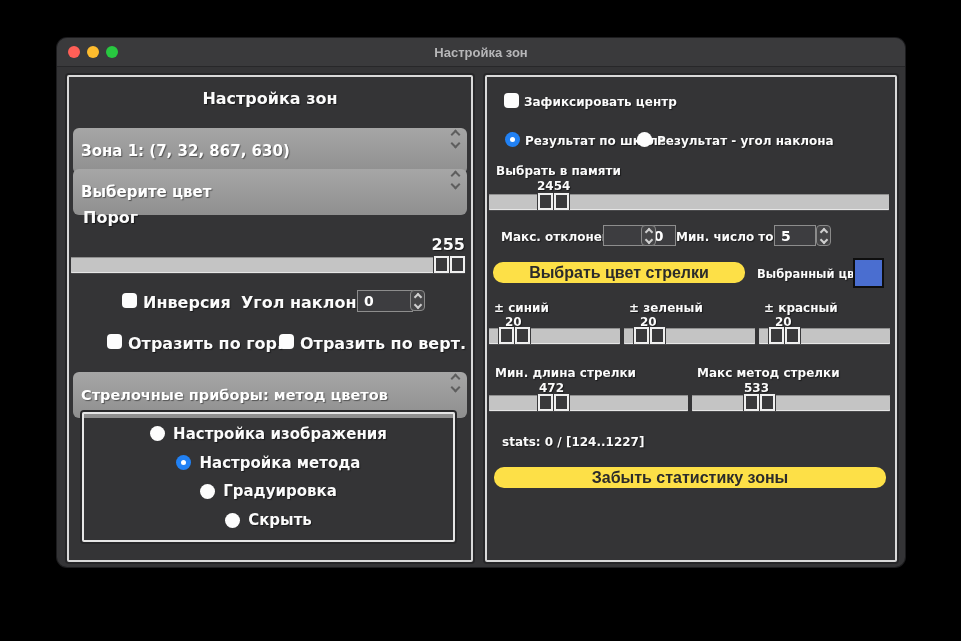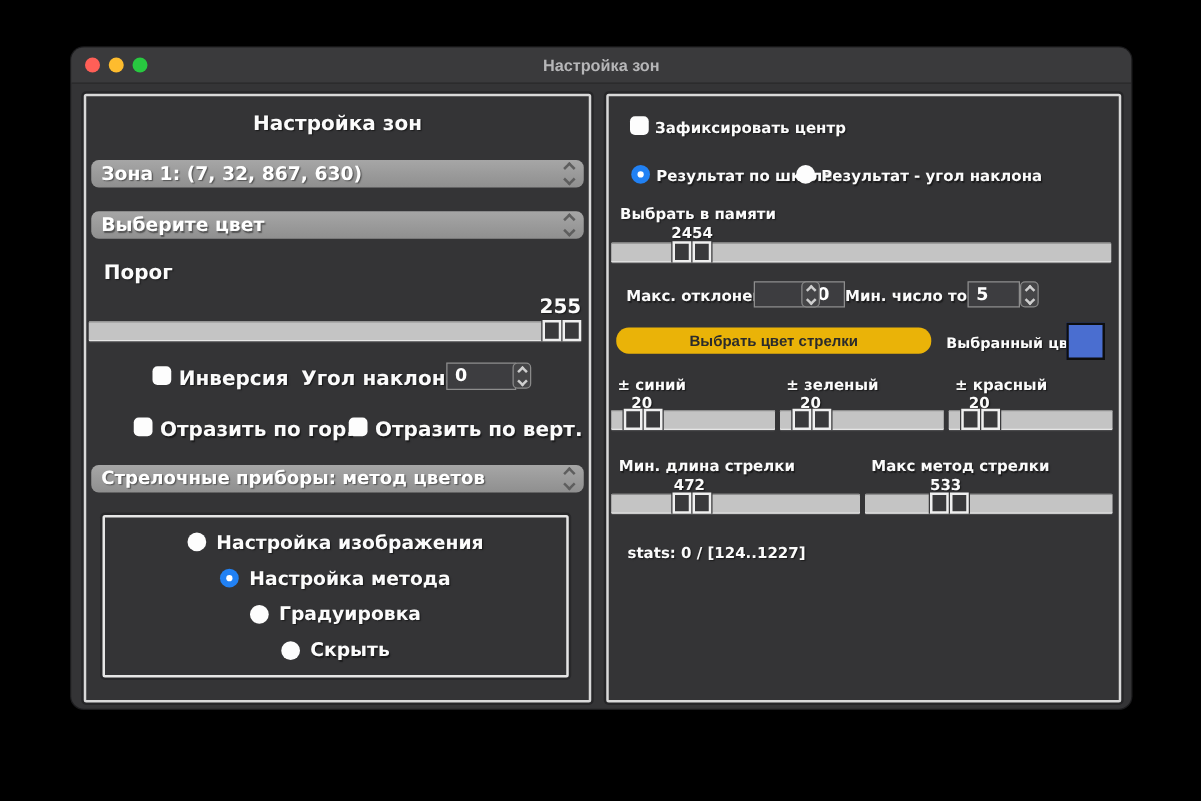--- a/index.html
+++ b/index.html
@@ -15,21 +15,21 @@
   .light.r{background:#ff5f57;}.light.y{background:#febc2e;}.light.g{background:#28c840;}
   .wtitle{width:100%;text-align:center;color:#b6b6b8;font-family:"Liberation Sans",sans-serif;
           font-weight:bold;font-size:13px;}
   .panel{position:absolute;top:37px;height:483px;background:#343436;
          border:2px solid #d9d9d9;border-radius:2px;box-shadow:0 0 0 2px #262628;}
   .panel.left{left:10px;width:402px;}
   .panel.right{left:428px;width:408px;}
   .t{color:#fbfbfb;text-shadow:1px 1px 1px rgba(0,0,0,.5);font-weight:600;}
   
   .combo{position:absolute;height:22px;background:linear-gradient(#a6a6a6,#8f8f8f);
-         border-radius:6px;display:flex;align-items:center;padding:0 8px;
+         border-radius:6px;display:flex;align-items:center;padding:12px 8px;
          color:#fff;font-size:15px;font-weight:600;text-shadow:1px 1px 1px rgba(0,0,0,.45);}
   .combo .updown{position:absolute;right:7px;top:3px;}
   .updown{display:flex;flex-direction:column;align-items:center;width:10px;}
   .chev{width:5px;height:5px;border-left:2px solid #5e5e5e;border-top:2px solid #5e5e5e;}
   .chev.up{transform:rotate(45deg);margin-bottom:1px;}
   .chev.down{transform:rotate(225deg);margin-top:1px;}
   .stepper{width:13px;height:19px;background:#454547;border:1px solid #8a8a8a;border-radius:4px;
            display:flex;flex-direction:column;align-items:center;justify-content:center;}
   .stepper .chev{width:4px;height:4px;border-color:#cfcfcf;}
   
@@ -37,21 +37,21 @@
          box-shadow:inset 0 1px 0 #8f8f8f, inset 0 -1px 0 #e6e6e6, 0 1px 0 #4a4a4c;}
   .thumb{position:absolute;top:-1px;display:flex;gap:1px;background:#39393b;padding:0 1px;}
   .sq{width:11px;height:13px;background:#39393b;border:2px solid #efefef;}
   
   .cb{width:15px;height:15px;background:#fdfdfd;border-radius:4px;display:inline-block;}
   .radio{width:15px;height:15px;background:#fdfdfd;border-radius:50%;display:inline-block;position:relative;}
   .radio.sel{background:#2181f4;}
   .radio.sel::after{content:"";position:absolute;left:5px;top:5px;width:5px;height:5px;border-radius:50%;background:#fff;}
   .spinfield{background:#3d3d40;border:1px solid #8d8d8d;color:#fff;font-size:14px;font-weight:600;
              display:flex;align-items:center;padding:0 6px;}
-  .pill{background:#eab308;border-radius:10px;color:#2b2b2b;font-size:12px;font-weight:700;
+  .pill{background:#fde047;border-radius:10px;color:#2b2b2b;font-size:16px;font-weight:700;
         display:flex;align-items:center;justify-content:center;border:none;}
   .abs{position:absolute;}
   .groupbox{position:absolute;border:2px solid #e6e6e6;border-radius:2px;box-shadow:0 0 0 2px #28282a;
             display:flex;flex-direction:column;justify-content:space-evenly;align-items:center;}
   .radiorow{display:flex;align-items:center;gap:8px;}
   .radiorow .t{font-size:15px;}
   .small{font-size:12px;}
 </style>
 </head>
 <body>
@@ -218,14 +218,15 @@
     <div class="abs t small" style="left:257px;top:304px;font-weight:700;">533</div>
     <div class="track" style="left:205px;top:318px;width:198px;">
       <div class="thumb" style="left: 26%;">
           <span class="sq"></span>
           <span class="sq"></span>
         </div>
     </div>
 
     <div class="abs t small" style="left:15px;top:358px;font-weight:700;">stats: 0 / [124..1227]</div>
 
+    <button class="pill abs" style="left:7px;top:390px;width:392px;height:21px;">Забыть статистику зоны</button>
   </div>
 </div>
 
 </body></html>

